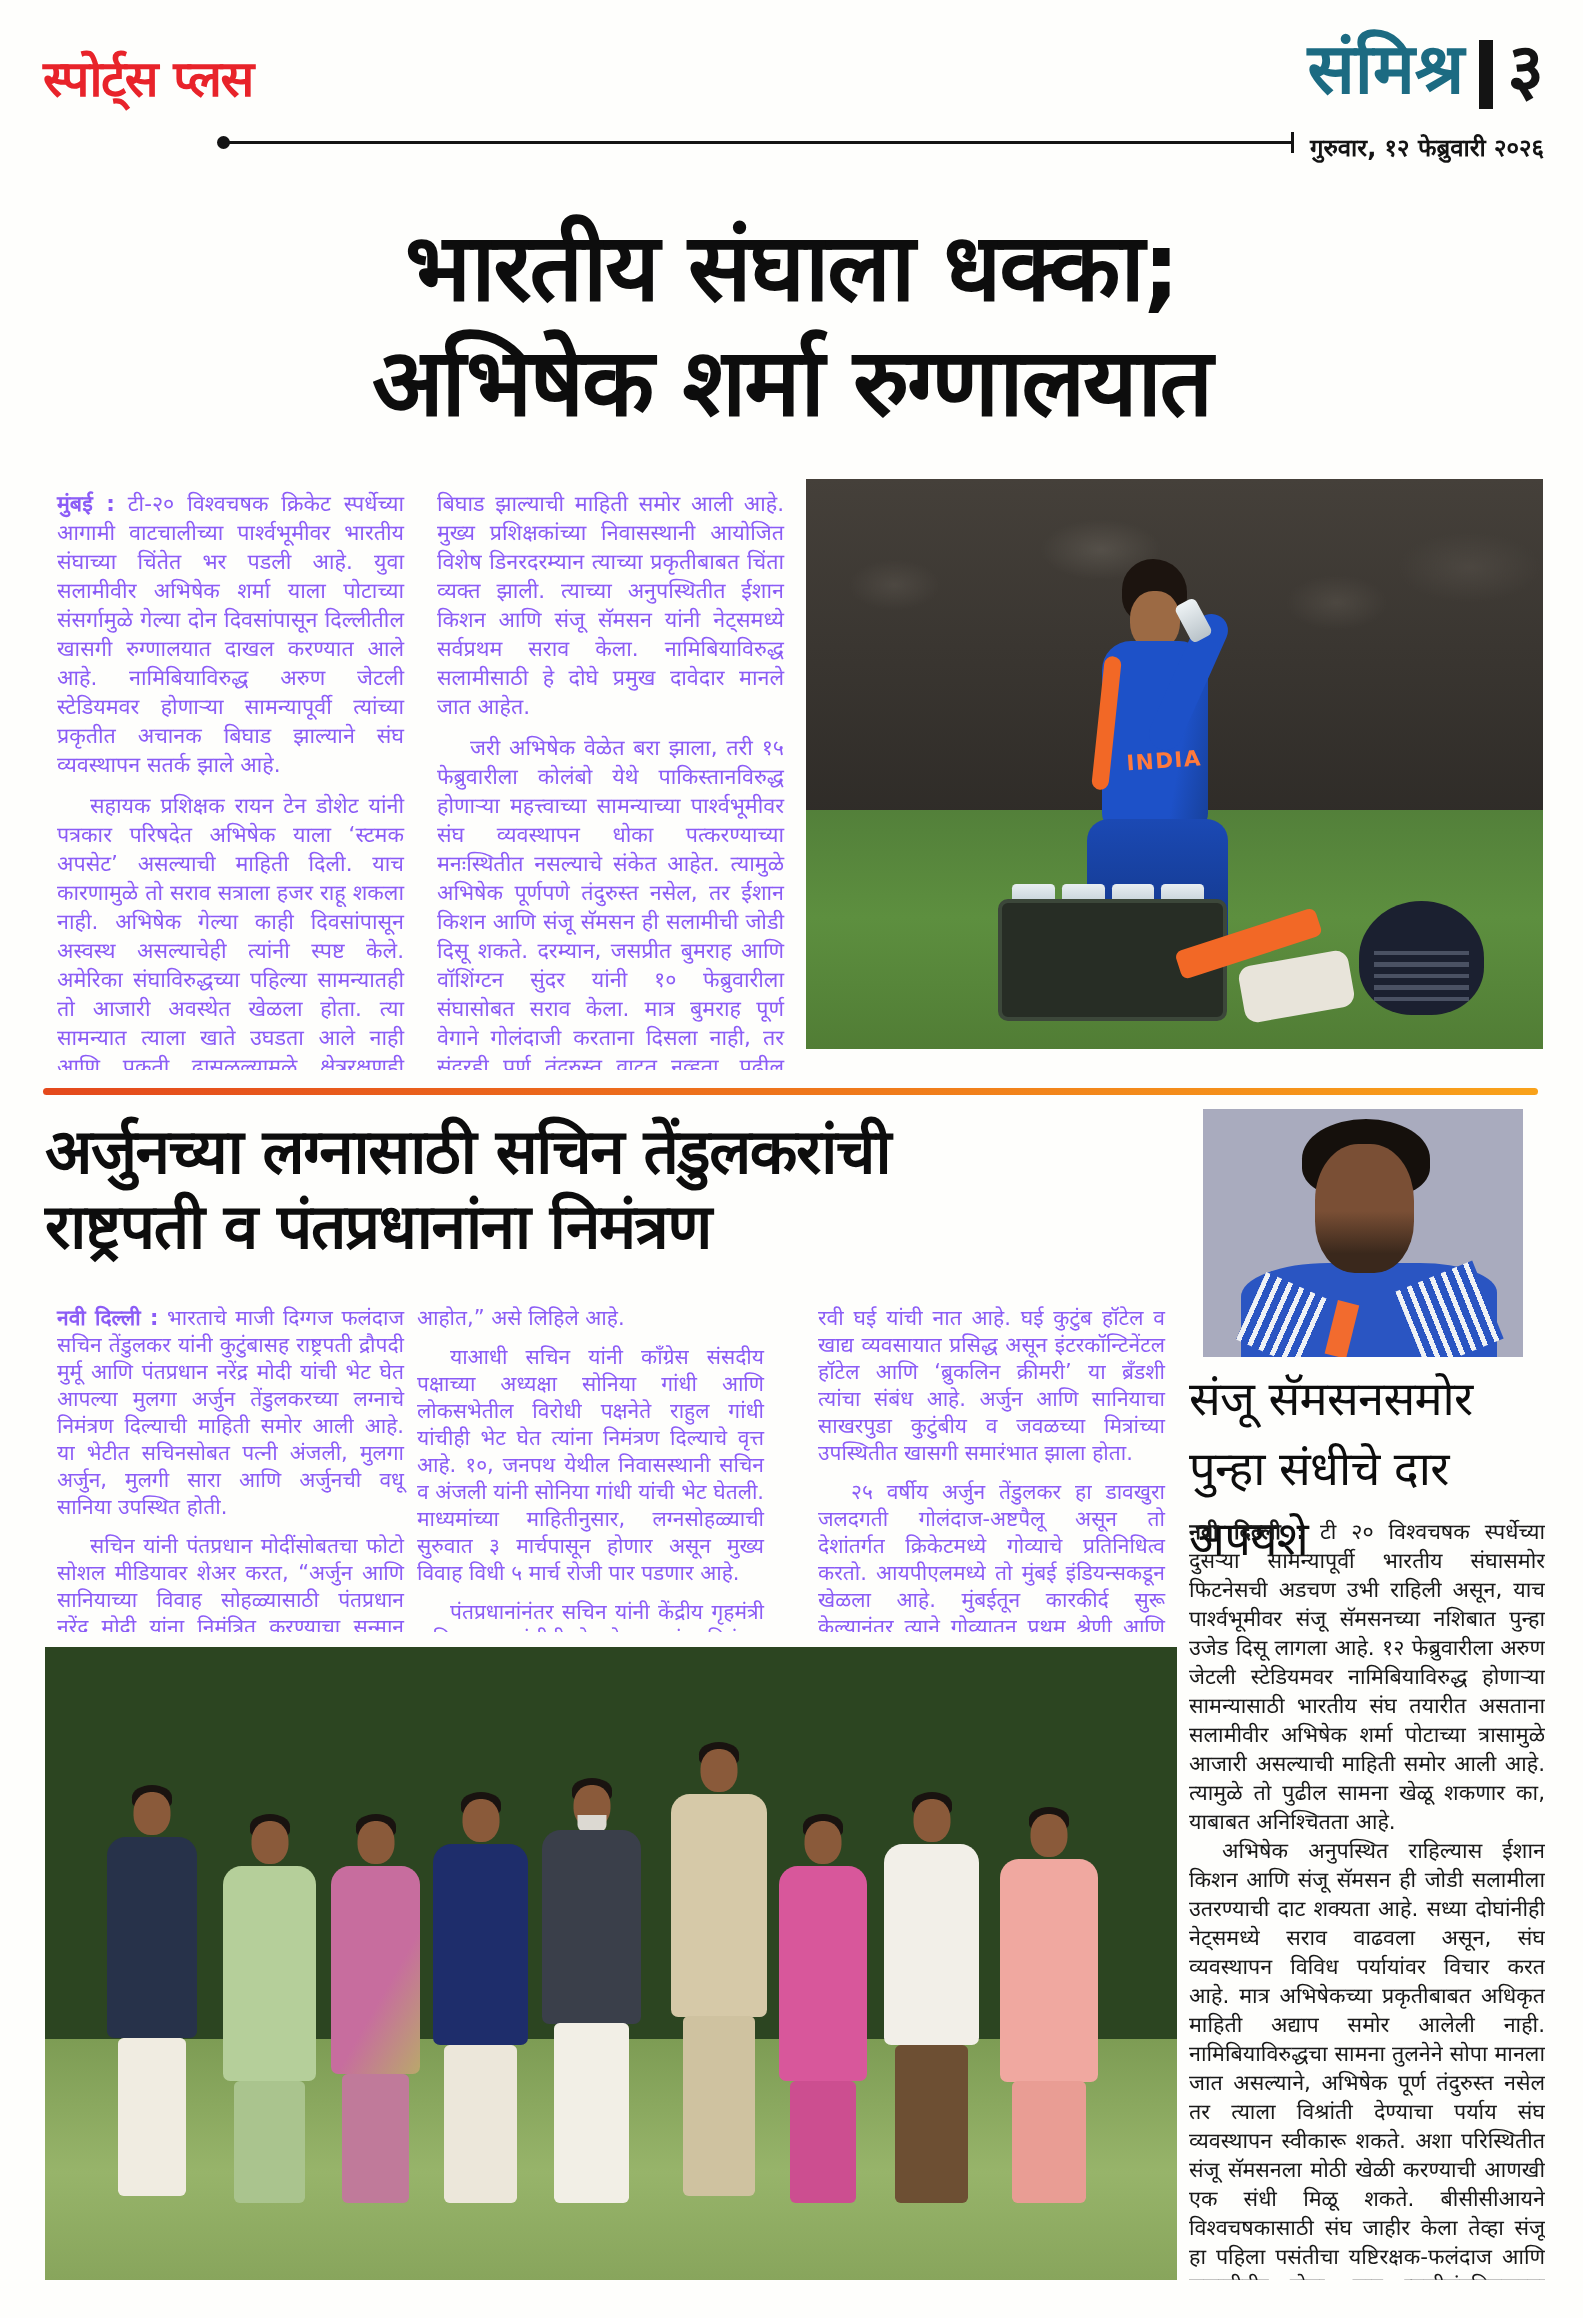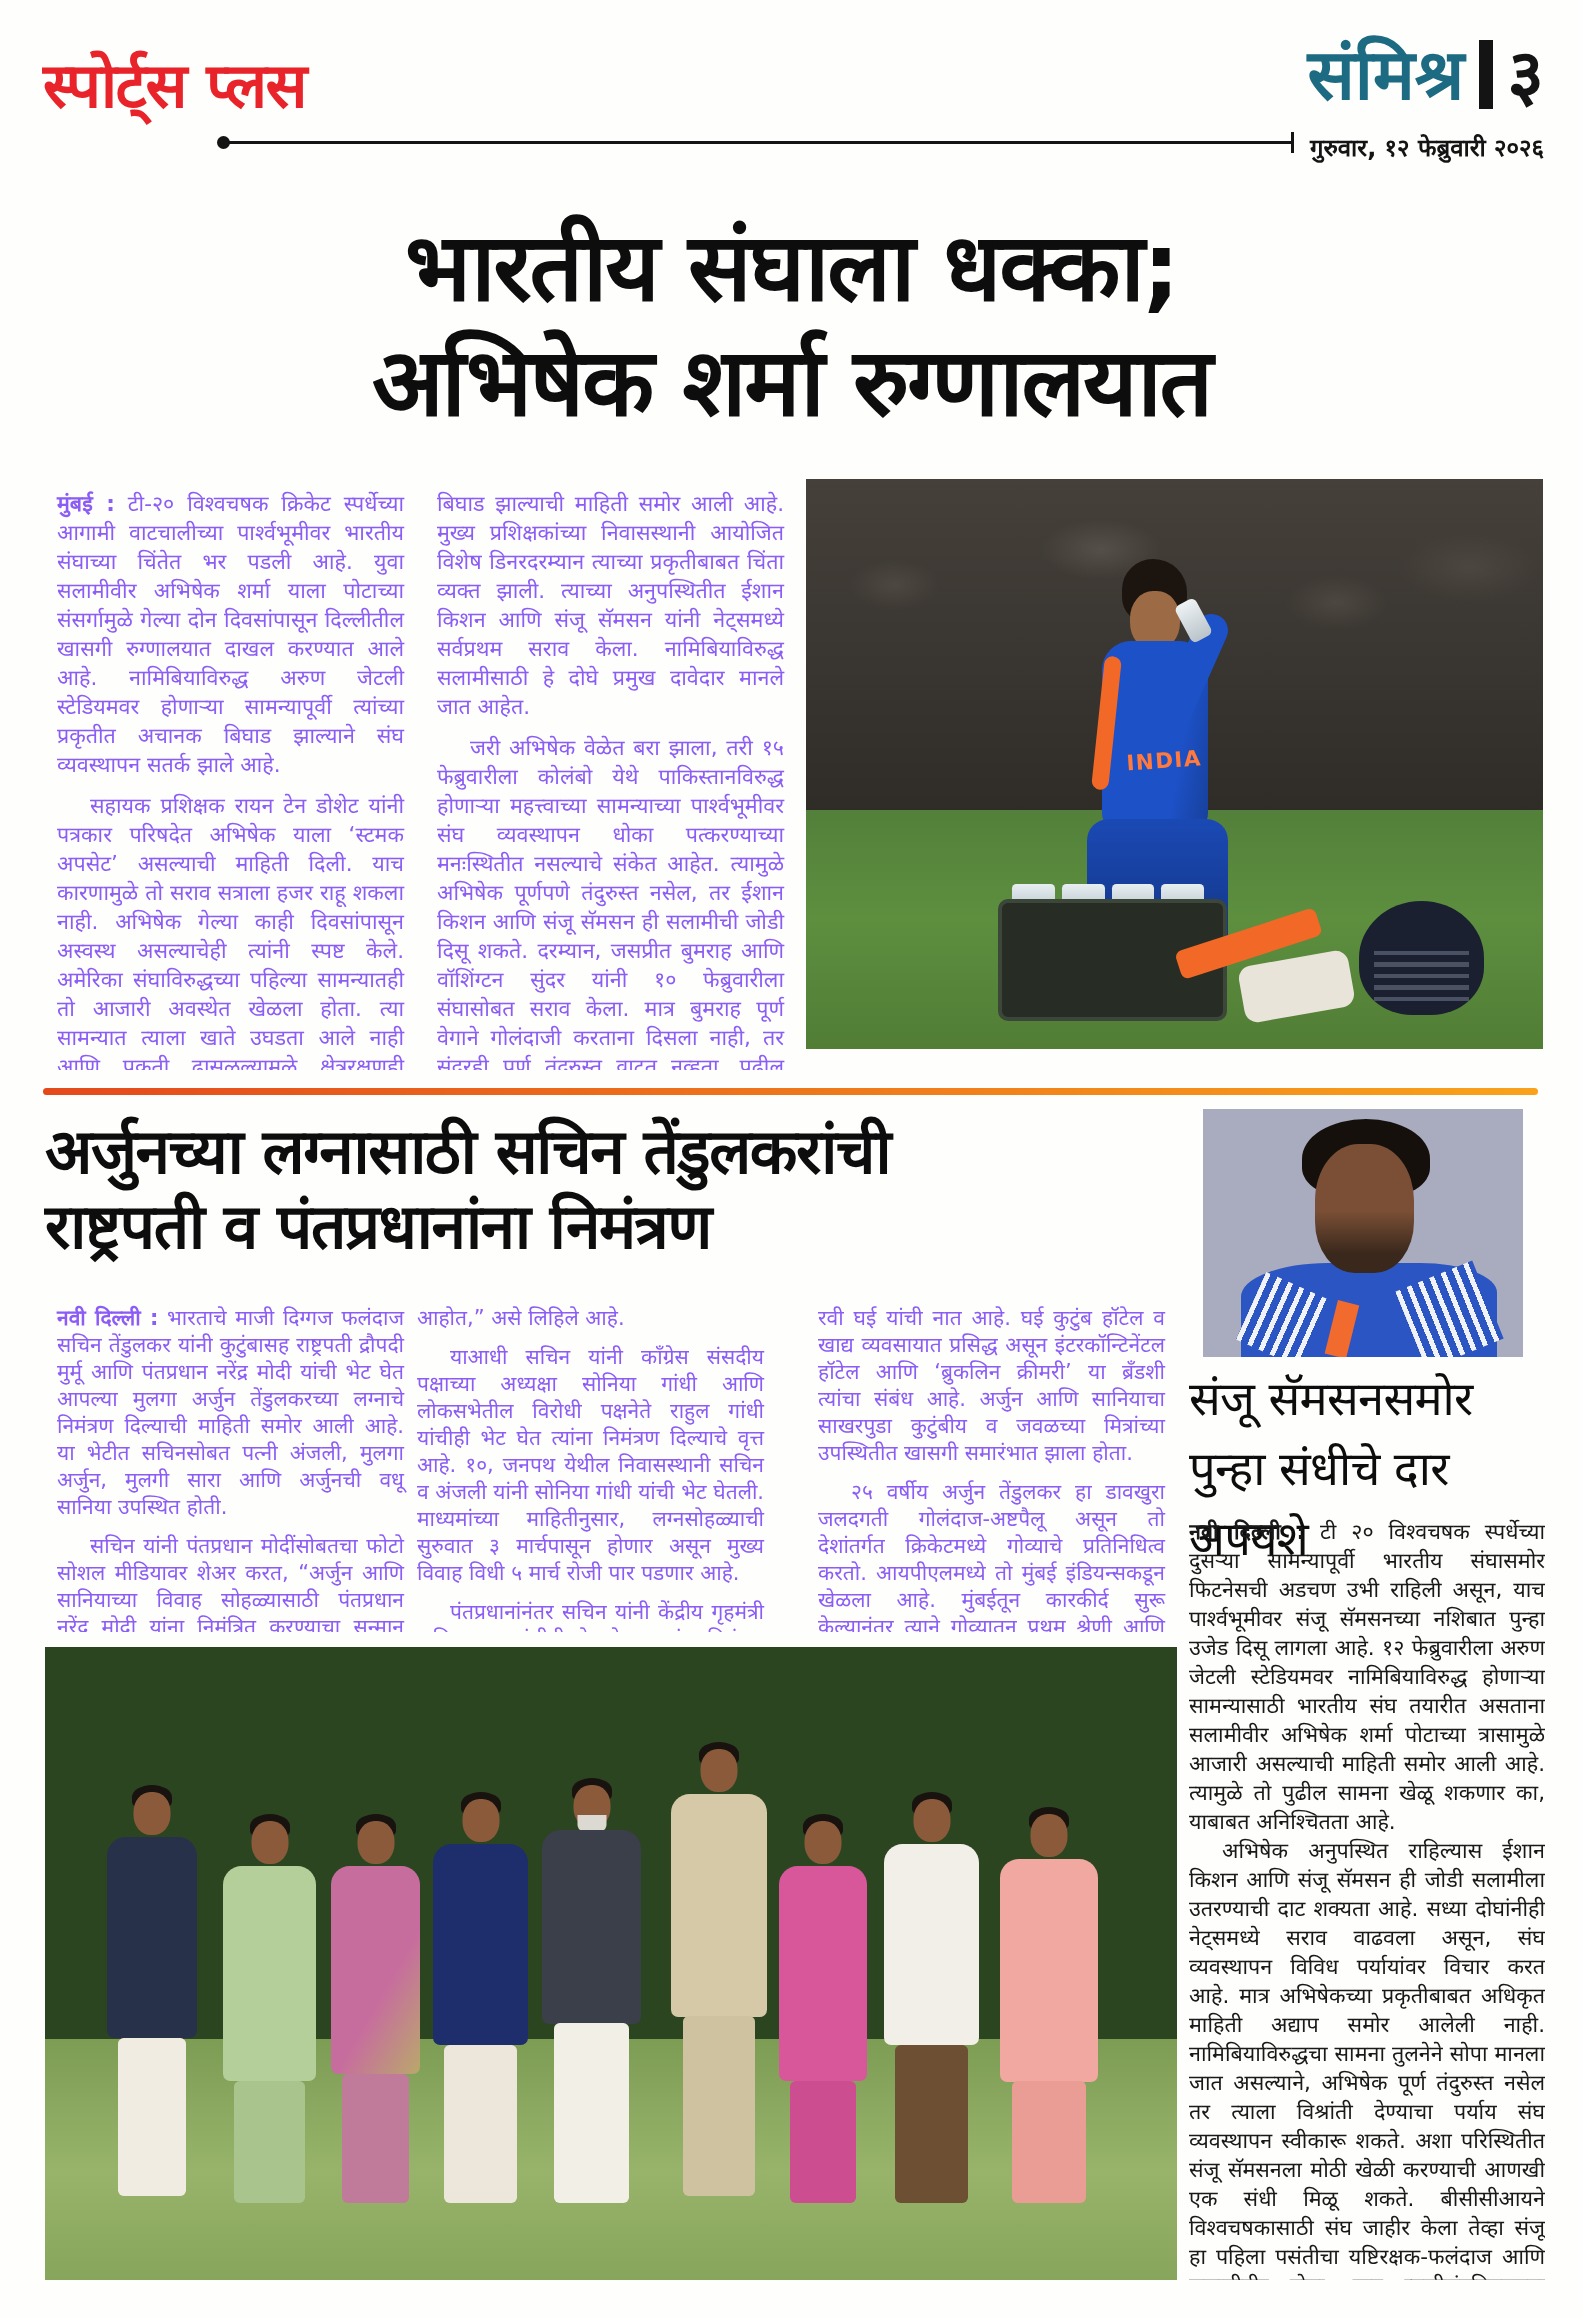--- a/index.html
+++ b/index.html
@@ -10,25 +10,25 @@
     --divider-right:#f9a21a;
   }
   html,body{margin:0;padding:0;}
   body{
     width:1583px;height:2319px;position:relative;background:#fefefc;
     font-family:"DejaVu Sans",sans-serif;color:var(--ink);
     -webkit-font-smoothing:antialiased;overflow:hidden;
   }
   .abs{position:absolute;}
   
-  .logo{left:43px;top:52px;font-size:62px;font-weight:900;color:var(--logo-red);line-height:1.1;letter-spacing:-1.4px;}
+  .logo{left:43px;top:52px;font-size:50px;font-weight:900;color:var(--logo-red);line-height:1.1;letter-spacing:-1.4px;}
   .header-rule{left:220px;top:141px;width:1074px;height:2.9px;background:var(--ink);}
   .header-rule::before{content:"";position:absolute;left:-2.9px;top:-5px;width:13px;height:13px;border-radius:50%;background:var(--ink);}
   .header-rule::after{content:"";position:absolute;right:0;top:-9.3px;width:2.9px;height:21.5px;background:var(--ink);}
-  .paper-block{top:40px;right:39px;display:flex;align-items:flex-start;gap:14.4px;}
+  .paper-block{top:40px;right:39px;display:flex;align-items:flex-start;gap:14.4px;font-family:Liberation Mono, monospace;}
   .paper-name{font-size:70px;font-weight:800;color:var(--masthead-teal);line-height:1;}
   .paper-bar{width:14.4px;height:69px;background:var(--ink);}
   .paper-page{font-size:70px;font-weight:900;color:var(--ink);line-height:1;}
   .date{top:130px;right:39px;font-size:24px;font-weight:700;}
   
   .main-head{left:0;top:210px;width:1583px;text-align:center;font-weight:900;color:#0d0d0d;}
   .main-head .l{font-size:94px;line-height:115px;letter-spacing:-2.2px;}
   
   .col{position:absolute;width:371px;overflow:hidden;}
   .col p{margin:12px;font-size:21.5px;line-height:29px;text-align:justify;color:#8b5cf6;}

